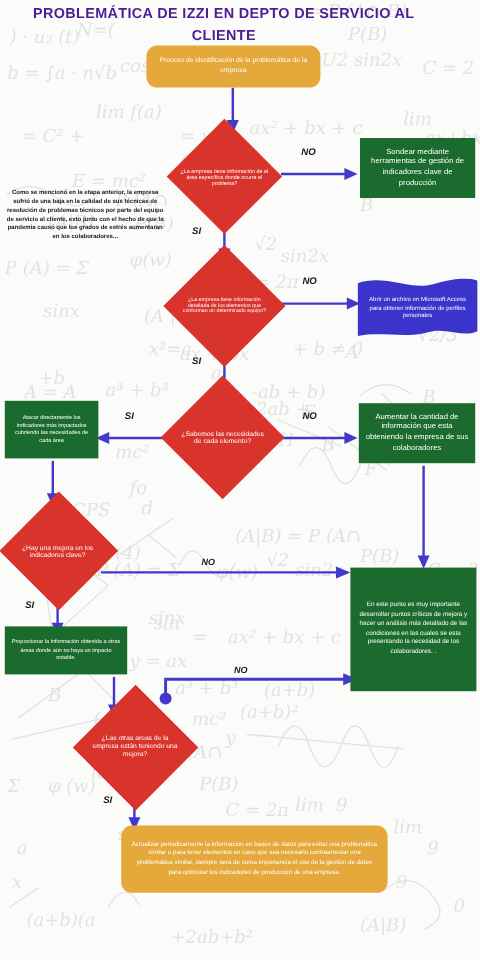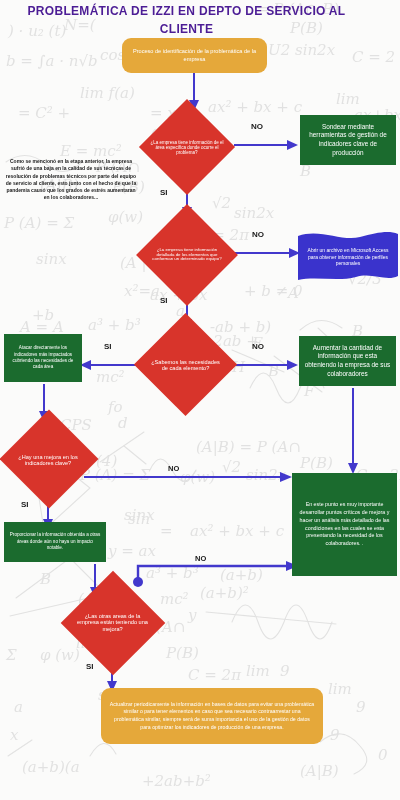--- a/index.html
+++ b/index.html
@@ -49,21 +49,21 @@
 
   
   .diamond{display:flex;align-items:center;justify-content:center;}
   .diamond .shape{position:absolute;inset:0;background:#d8342b;
     transform:rotate(45deg);}
   .diamond .txt{position:relative;z-index:2;color:#fff;text-align:center;
     line-height:1.12;padding:0 4px;}
 
   
   .conn{position:absolute;z-index:3;}
-  .lbl{position:absolute;font-weight:bold;color:#1a1a1a;z-index:5;}
+  .lbl{position:absolute;font-weight:bold;color:#1a1a1a;z-index:5;font-style:italic;}
 </style>
 </head>
 <body>
 
 <div id="board">
 
   <svg id="chalk" viewBox="0 0 400 800">
     <g fill="none" stroke="#c9c9c9" stroke-width="1.1" stroke-linecap="round" font-family="'DejaVu Serif',serif">
       <g fill="#c9c9c9" stroke="none" font-size="15" font-style="italic">
         <text x="256" y="14">= P (A∩ B)</text>

